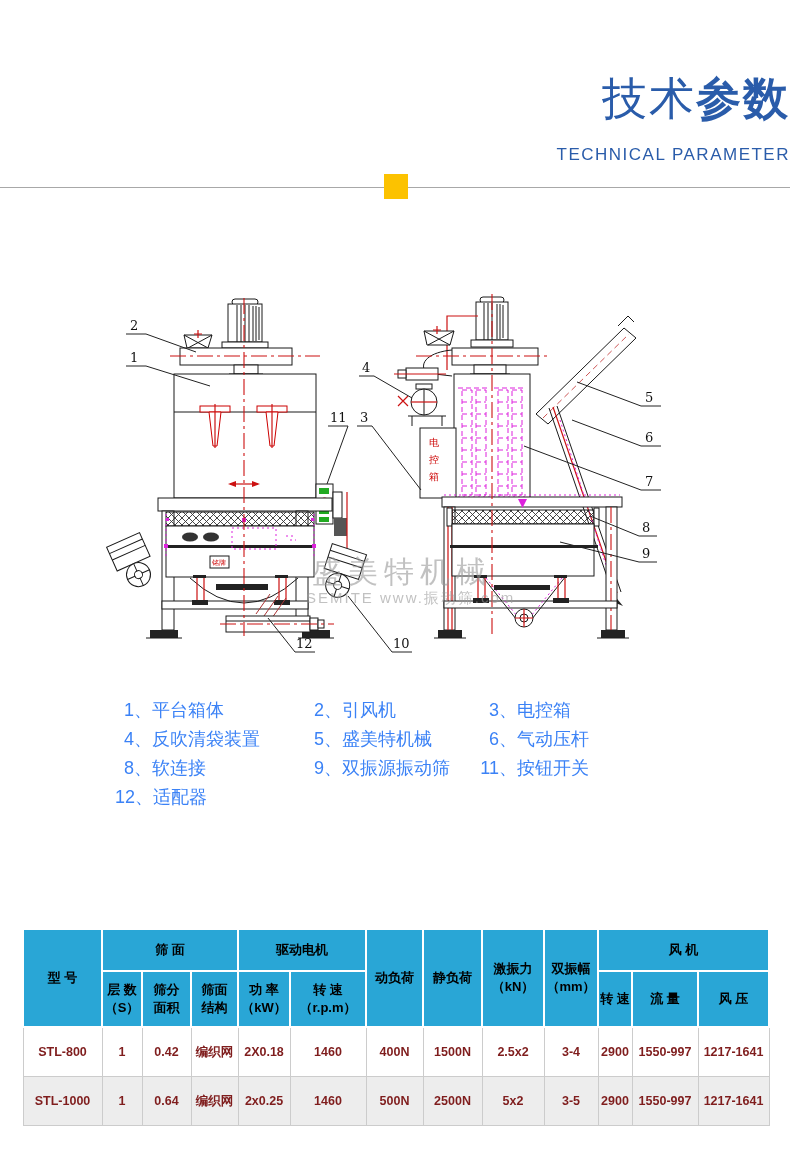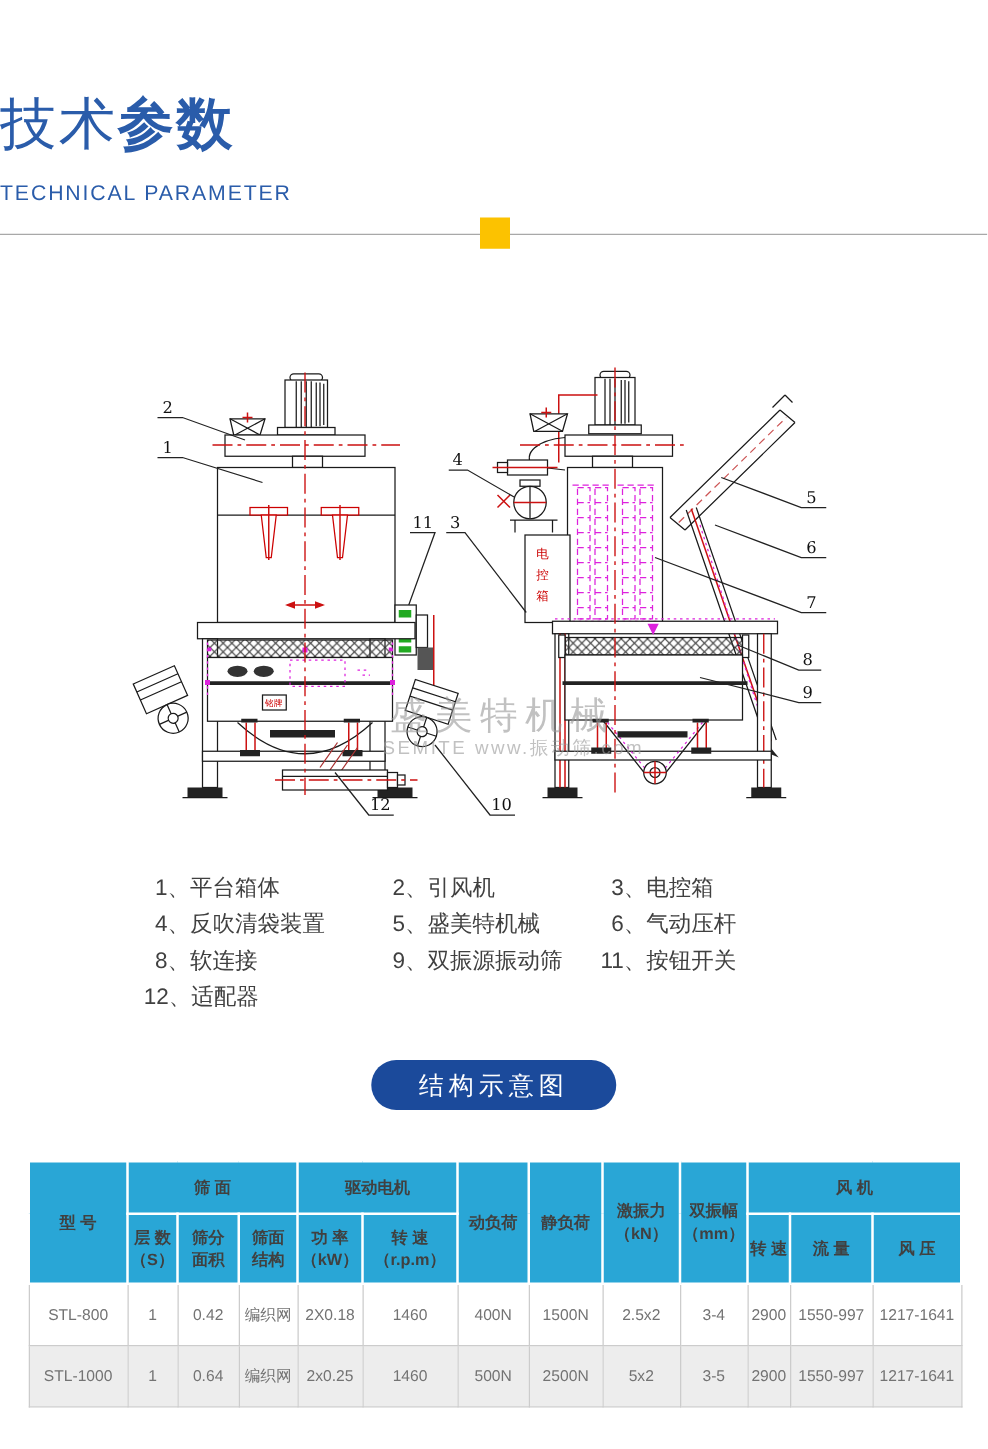--- a/index.html
+++ b/index.html
@@ -1,19 +1,19 @@
 <!DOCTYPE html>
 <html><head>
 <meta charset="utf-8">
 <style>
   html,body{margin:0;padding:0;background:#fff;}
   .page{position:relative;width:790px;height:1159px;background:#fff;overflow:hidden;
         font-family:"Liberation Sans","DejaVu Sans",sans-serif;}
   
-  .hdr{position:absolute;top:74px;left:0;width:100%;text-align:left;color:#2a5caa;}
+  .hdr{position:absolute;top:74px;left:0;width:100%;text-align:right;color:#2a5caa;}
   .hdr .zh{font-size:45px;line-height:1.1;letter-spacing:2px;}
   .zh-light{font-weight:400;}
   .zh-bold{font-weight:900;}
   .hdr .en{font-size:17px;letter-spacing:1.5px;margin-top:21px;font-weight:500;}
   .divider{position:absolute;top:187px;left:0;width:790px;height:1px;background:#a8a8a8;}
   .divider .sq{position:absolute;left:384px;top:-13px;width:24px;height:25px;background:#fcc200;}
   
   .diagram{position:absolute;top:278px;left:0;width:790px;height:414px;}
   .k{stroke:#1a1a1a;fill:none;stroke-width:1;}
   .kf{fill:#fff;stroke:#1a1a1a;stroke-width:1;}
@@ -23,36 +23,36 @@
   .mdot{stroke:#dd22dd;fill:none;stroke-width:1;stroke-dasharray:2 3;}
   .mdash{stroke:#dd22dd;fill:none;stroke-width:1;stroke-dasharray:5 3;}
   .ldr{stroke:#222;fill:none;stroke-width:1;}
   .lbl{font:13px "DejaVu Serif","Liberation Serif",serif;fill:#111;}
   .tiny{font:7px "Liberation Sans",sans-serif;fill:#c00;}
   .cbx{font:10px "Liberation Sans",sans-serif;fill:#c00;}
   .wm1{font:30px "Liberation Sans",sans-serif;letter-spacing:6px;fill:#999;opacity:.6;}
   .wm2{font:15px "Liberation Sans",sans-serif;letter-spacing:2px;fill:#999;opacity:.6;}
   
   .parts{position:absolute;top:699px;left:115px;width:562px;display:grid;
-         grid-template-columns:190px 175px 197px;row-gap:7px;font-size:18px;color:#404040;}
+         grid-template-columns:190px 175px 197px;row-gap:7px;font-size:18px;color:#3b82f6;}
   .part{white-space:nowrap;line-height:22px;}
   .pn{display:inline-block;min-width:37px;text-align:right;}
   
   .struct-btn{position:absolute;top:848px;left:50%;transform:translateX(-50%);
       width:196px;height:40px;border:none;border-radius:20px;background:#1b4a9b;color:#fff;
       font-size:20px;letter-spacing:4px;font-family:inherit;cursor:pointer;}
   
   .spec{position:absolute;top:928px;left:22px;width:746px;border-collapse:collapse;
         table-layout:fixed;text-align:center;}
-  .spec thead th{background:#29a6d6;color:#404040;font-size:13px;font-weight:bold;
+  .spec thead th{background:#29a6d6;color:#000000;font-size:13px;font-weight:bold;
         border:2px solid #fff;white-space:pre-line;line-height:1.35;padding:3px 1px;}
   .spec thead tr.h1 th{height:34px;}
   .spec thead tr.h2 th{height:48px;}
-  .spec tbody td{background:#fff;border:1px solid #ccc;font-size:12.5px;color:#737373;
-        height:46px;white-space:nowrap;overflow:hidden;}
+  .spec tbody td{background:#fff;border:1px solid #ccc;font-size:12.5px;color:#7f1d1d;
+        height:46px;white-space:nowrap;overflow:hidden;font-weight:bold;}
   .spec tbody tr.alt td{background:#ededed;}
 </style>
 </head>
 <body>
 
 <div class="page">
 
   <div class="hdr">
     <div class="zh"><span class="zh-light">技术</span><span class="zh-bold">参数</span></div>
     <div class="en">TECHNICAL PARAMETER</div>
@@ -318,21 +318,20 @@
     <div class="part"><span class="pn">3、</span><span>电控箱</span></div>
     <div class="part"><span class="pn">4、</span><span>反吹清袋装置</span></div>
     <div class="part"><span class="pn">5、</span><span>盛美特机械</span></div>
     <div class="part"><span class="pn">6、</span><span>气动压杆</span></div>
     <div class="part"><span class="pn">8、</span><span>软连接</span></div>
     <div class="part"><span class="pn">9、</span><span>双振源振动筛</span></div>
     <div class="part"><span class="pn">11、</span><span>按钮开关</span></div>
     <div class="part"><span class="pn">12、</span><span>适配器</span></div>
   </div>
 
-  <button class="struct-btn">结构示意图</button>
 
   <table class="spec">
     <colgroup>
       <col style="width:79px">
         <col style="width:40px">
         <col style="width:49px">
         <col style="width:47px">
       <col style="width:52px">
         <col style="width:76px">
         <col style="width:57px">

